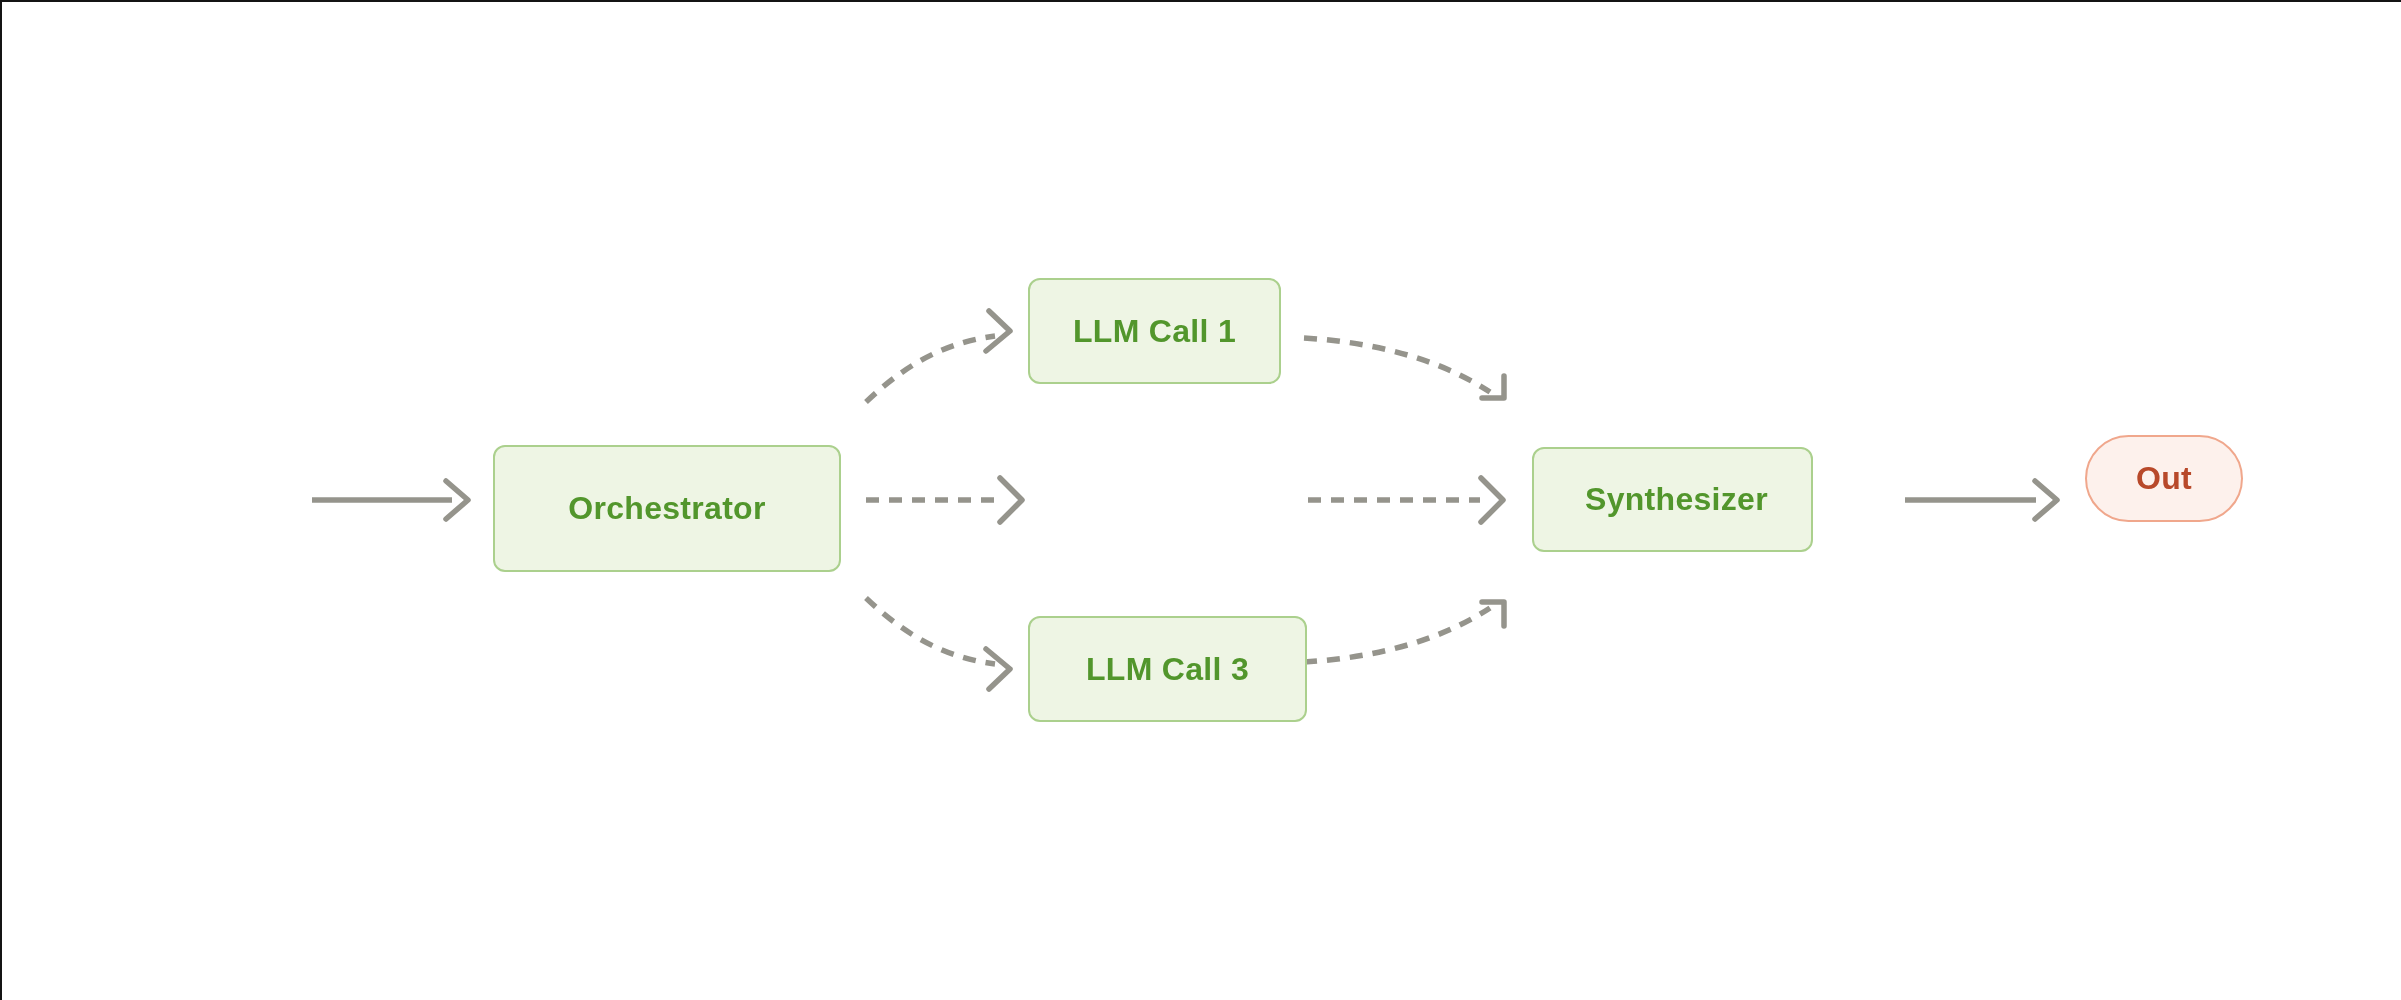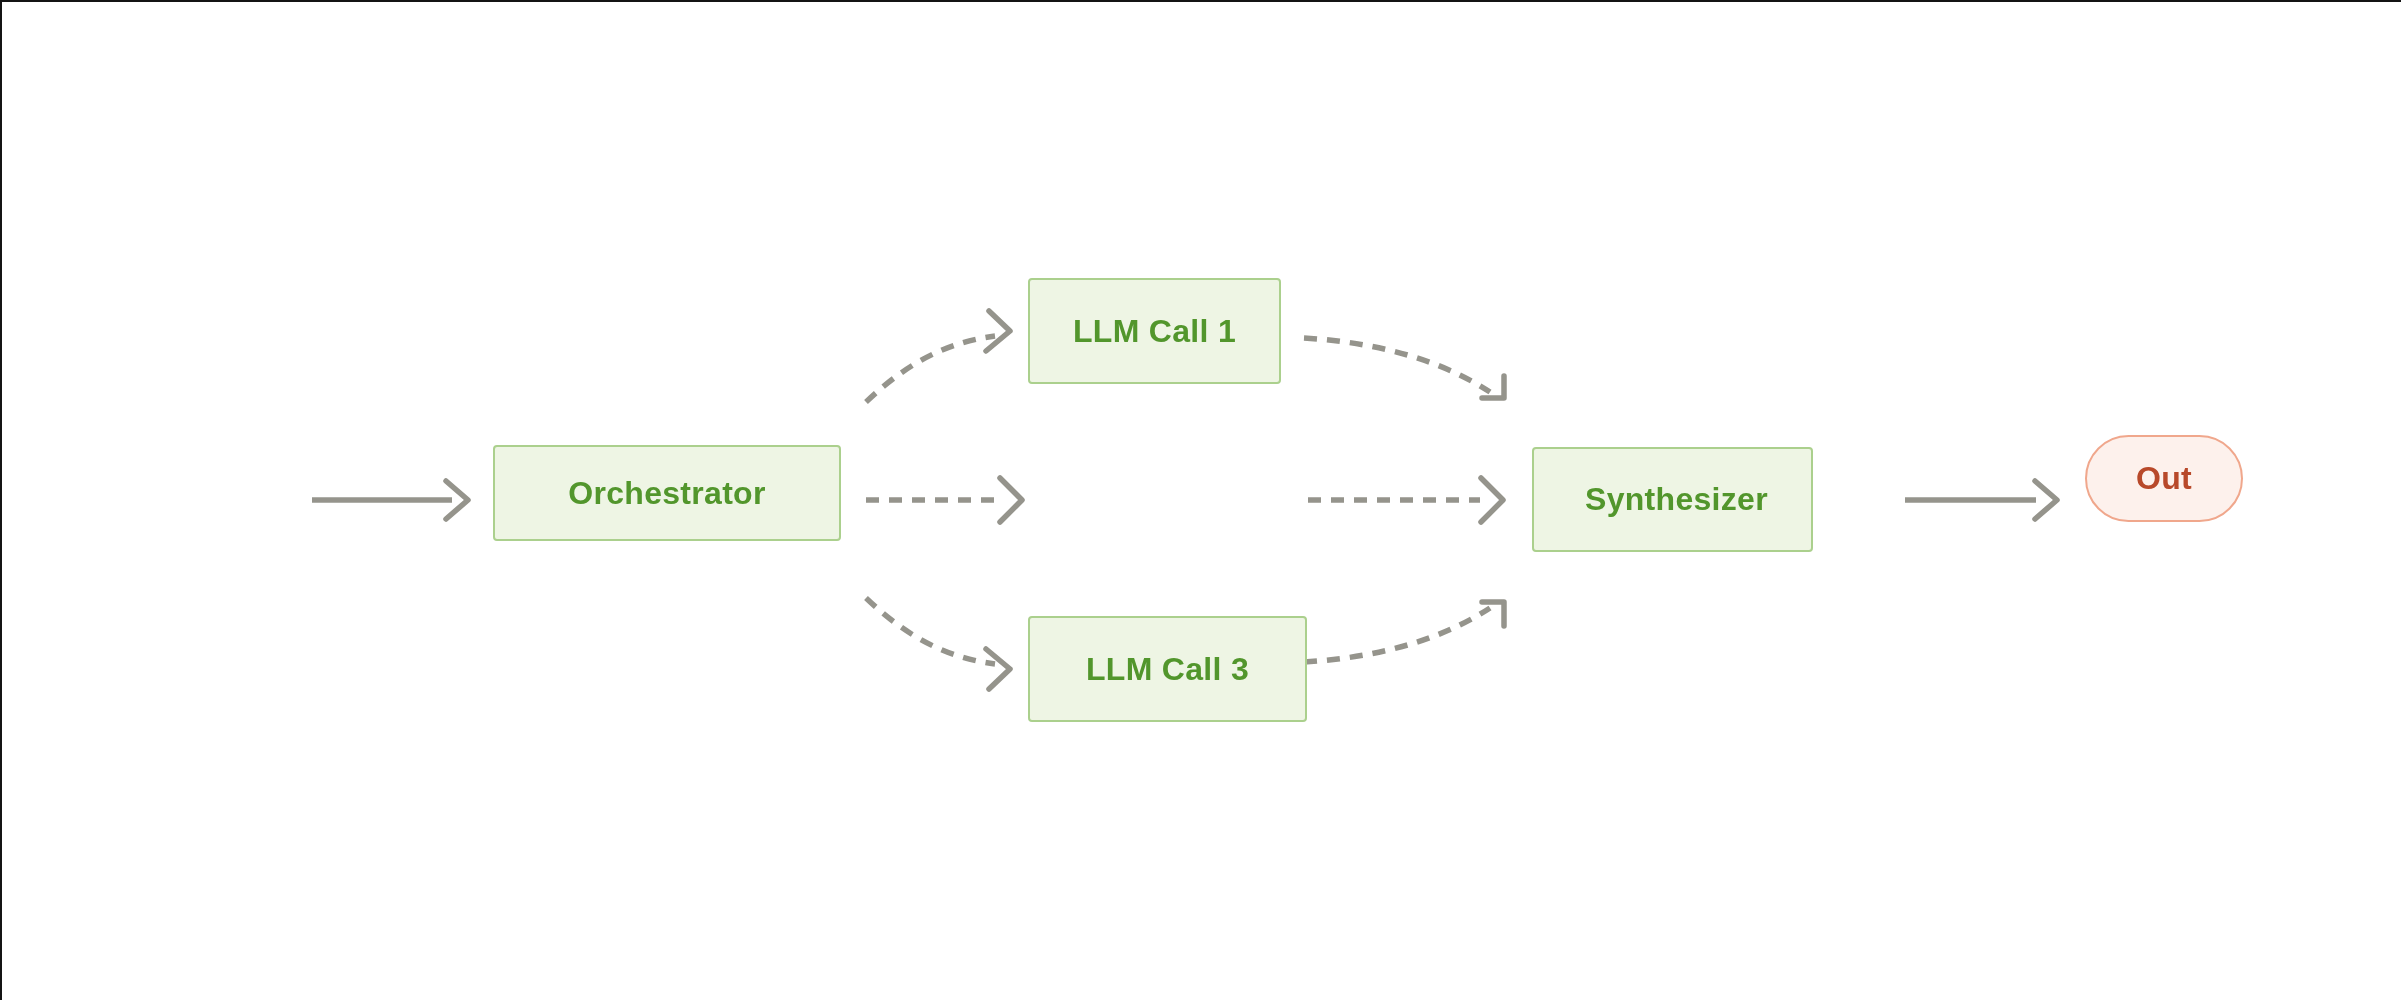--- a/index.html
+++ b/index.html
@@ -20,28 +20,28 @@
   .dash  { stroke:var(--arrow-gray); stroke-width:5.5; fill:none; stroke-dasharray:13 10; }
   .head  { stroke:var(--arrow-gray); stroke-width:5.5; fill:none; stroke-linecap:round; stroke-linejoin:round; }
 
   .node {
     position:absolute; box-sizing:border-box;
     display:flex; align-items:center; justify-content:center;
     font-weight:bold; font-size:32px; letter-spacing:0.3px; white-space:nowrap;
   }
   .node.green {
     background:var(--green-fill); border:2px solid var(--green-border);
-    color:var(--green-text); border-radius:4px;
+    color:var(--green-text); border-radius:12px;
   }
   .node.pink {
     background:var(--pink-fill); border:2px solid var(--pink-border);
     color:var(--red-text); border-radius:999px;
   }
   #node-in          { left:163px;  top:448px; width:120px; height:105px; }
-  #node-orchestrator{ left:493px;  top:445px; width:348px; height:96px; }
+  #node-orchestrator{ left:493px;  top:445px; width:348px; height:127px; }
   #node-llm1        { left:1028px; top:278px; width:253px; height:106px; }
   #node-llm2        { left:1028px; top:447px; width:253px; height:106px; }
   #node-llm3        { left:1028px; top:616px; width:279px; height:106px; }
   #node-synthesizer { left:1532px; top:447px; width:281px; height:105px;padding-left:8px; }
   #node-out         { left:2085px; top:435px; width:158px; height:87px; }
 </style>
 </head>
 <body>
 
 <div class="stage">

